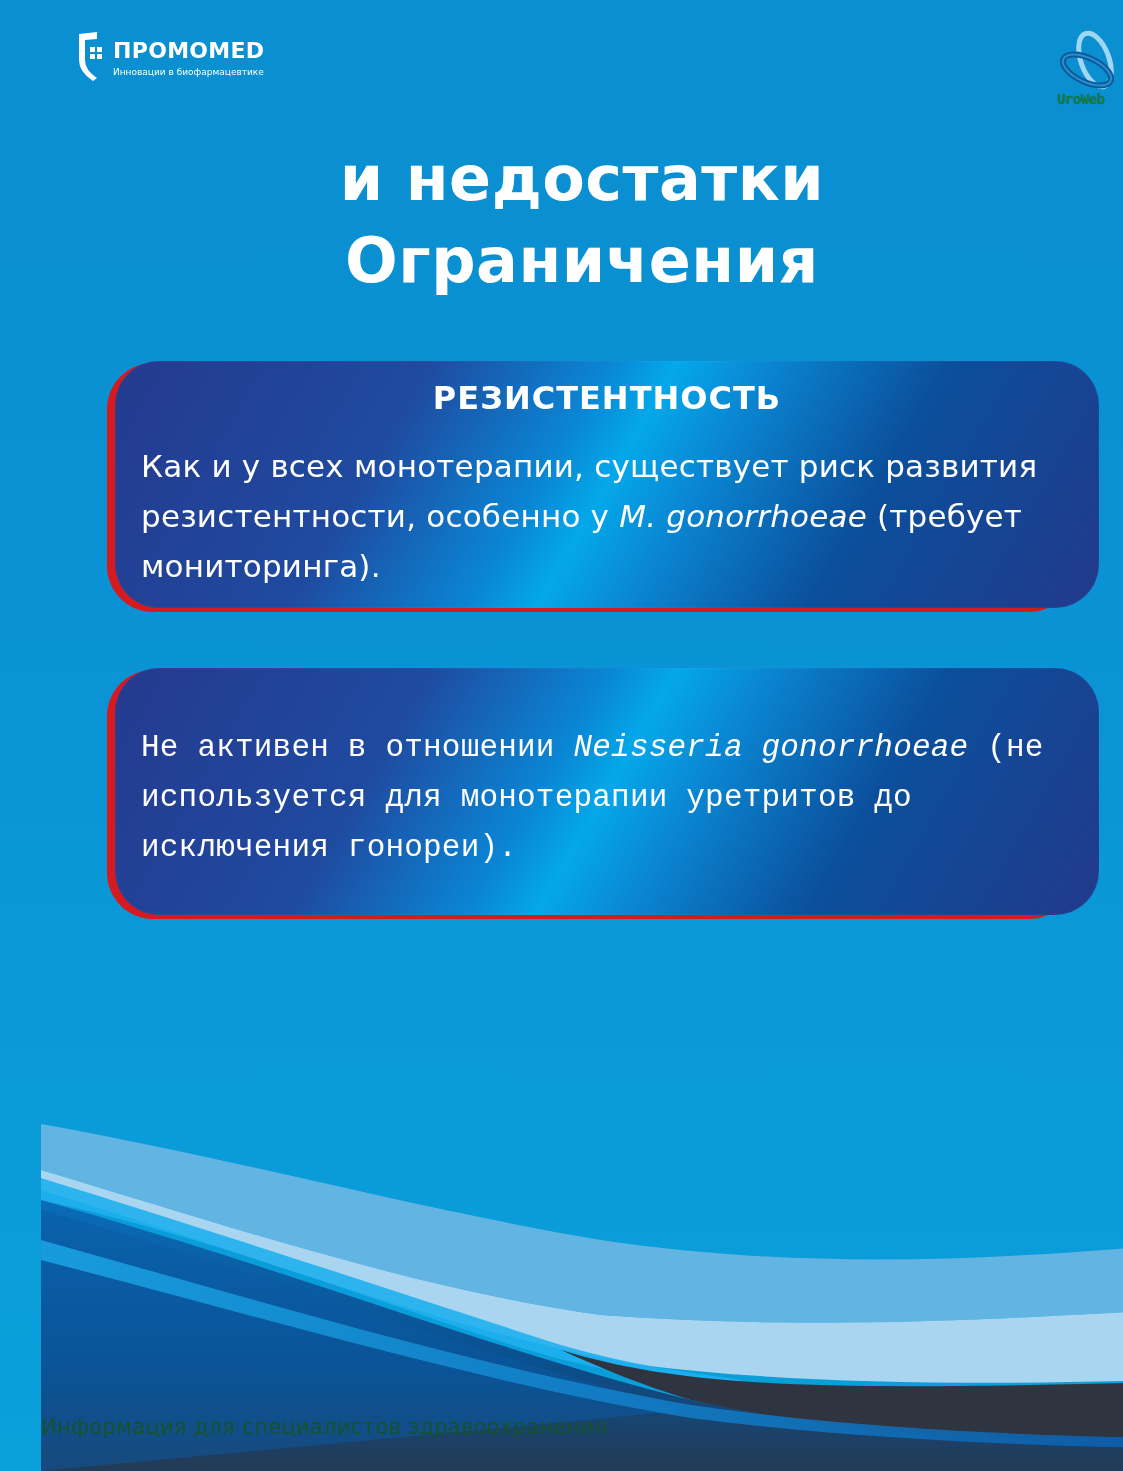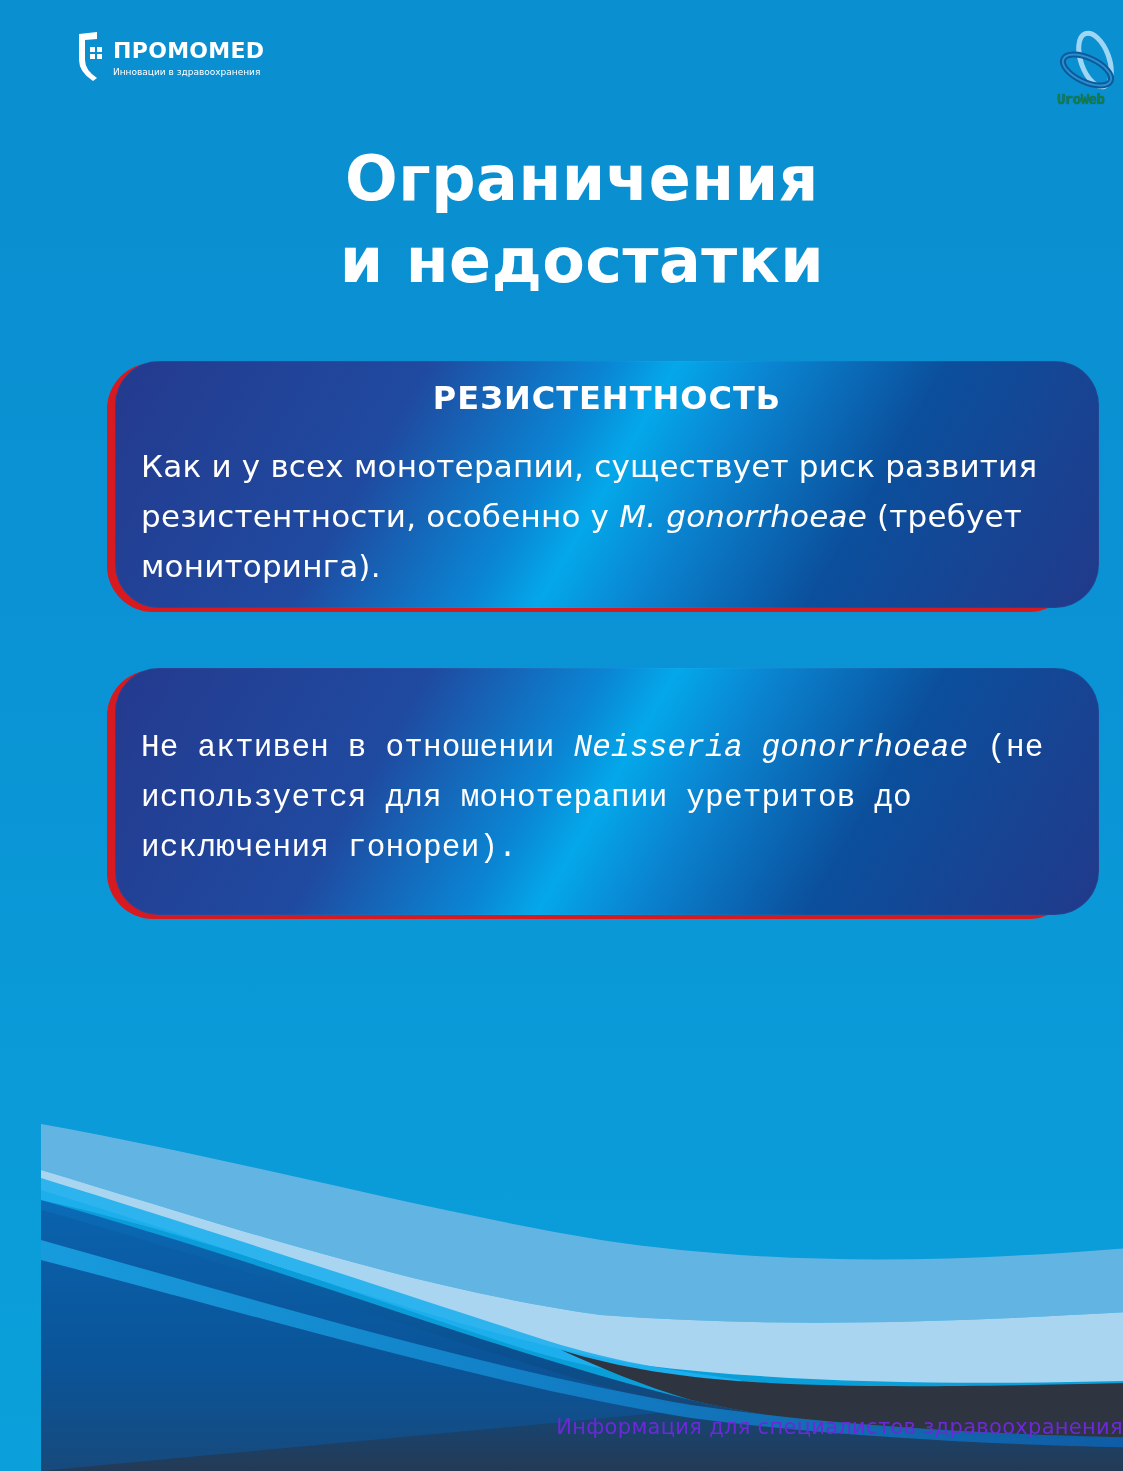--- a/index.html
+++ b/index.html
@@ -71,54 +71,54 @@
       font-size: 31px; line-height: 50px; color: #ffffff; letter-spacing: 0.2px;
     }
     .card-1 .card-text { top: 80px; }
     .card-2 .card-text { top: 55px; font-family: Liberation Mono, monospace; }
     .card-text em { font-style: italic; }
 
     
     .waves { position: absolute; left: 0; top: 1100px; width: 1123px; height: 371px; }
 
     .footer-note {
-      position: absolute; left: 0; right: 0; top: 1415px; text-align: right;
-      font-family: "DejaVu Sans", sans-serif; font-size: 21px; color: #6d28d9;
+      position: absolute; left: 0; right: 0; top: 1415px; text-align: left;
+      font-family: "DejaVu Sans", sans-serif; font-size: 21px; color: #14532d;
       letter-spacing: 0.3px;
     }
   </style>
 </head>
 <body>
 
 <div class="page">
 
   <div class="logo-promomed">
     <svg class="mark" viewBox="0 0 34 52">
       <path d="M4 4 L22 2 L22 9 L10 10 L10 30 Q10 40 22 48 L18 51 Q4 42 4 30 Z" fill="#ffffff"></path>
       <rect x="15" y="17" width="5" height="5" fill="#ffffff"></rect>
       <rect x="22" y="17" width="5" height="5" fill="#ffffff"></rect>
       <rect x="15" y="24" width="5" height="5" fill="#ffffff"></rect>
       <rect x="22" y="24" width="5" height="5" fill="#ffffff"></rect>
     </svg>
     <div class="name">ПРОМОМЕD</div>
-    <div class="tagline">Инновации в здравоохранения</div>
+    <div class="tagline">Инновации в биофармацевтике</div>
   </div>
 
   <div class="logo-uroweb">
     <svg width="80" height="66" viewBox="0 0 80 66">
       <ellipse cx="44" cy="30" rx="14" ry="28" fill="none" stroke="#9fd6f3" stroke-width="5" transform="rotate(-20 44 30)"></ellipse>
       <ellipse cx="36" cy="40" rx="26" ry="12" fill="none" stroke="#0d5a9a" stroke-width="6" transform="rotate(25 36 40)"></ellipse>
       <ellipse cx="36" cy="40" rx="26" ry="12" fill="none" stroke="#2a8fd0" stroke-width="2" transform="rotate(25 36 40)"></ellipse>
     </svg>
     <div class="wordmark">UroWeb</div>
   </div>
 
   <div class="title">
+    <div>и недостатки</div>
     <div>Ограничения</div>
-    <div>и недостатки</div>
   </div>
 
   <div class="card card-1">
     <div class="red-edge"></div>
     <div class="body">
       <div class="card-heading">РЕЗИСТЕНТНОСТЬ</div>
       <div class="card-text"><span>Как и у всех монотерапии, существует риск развития резистентности, особенно у </span><em>M. gonorrhoeae</em><span> (требует мониторинга).</span></div>
     </div>
   </div>
 

